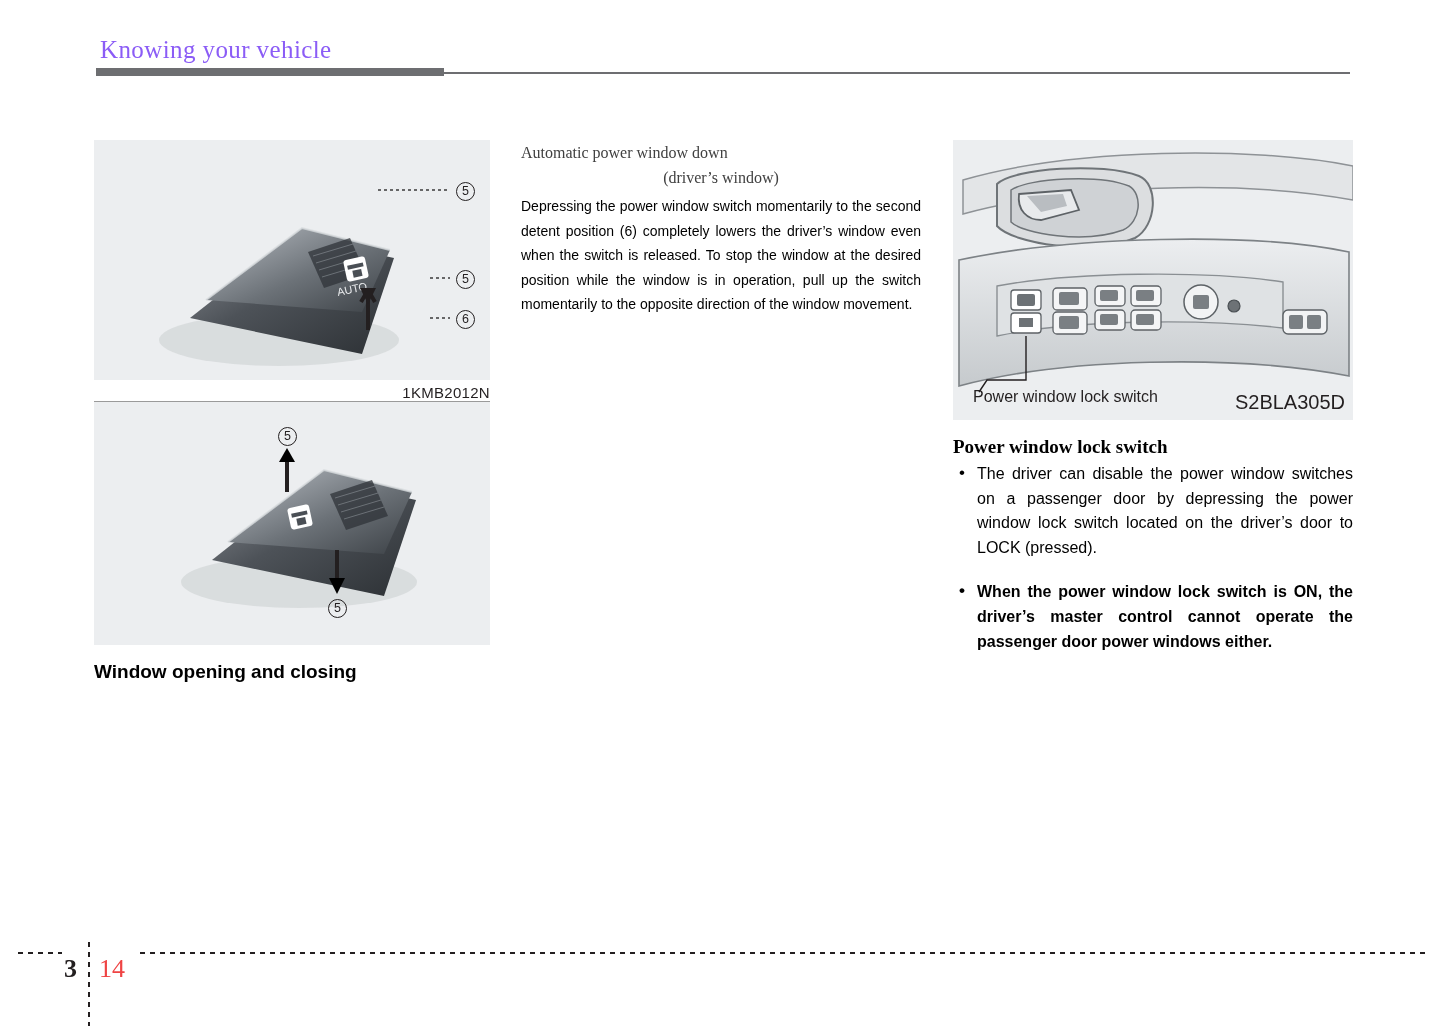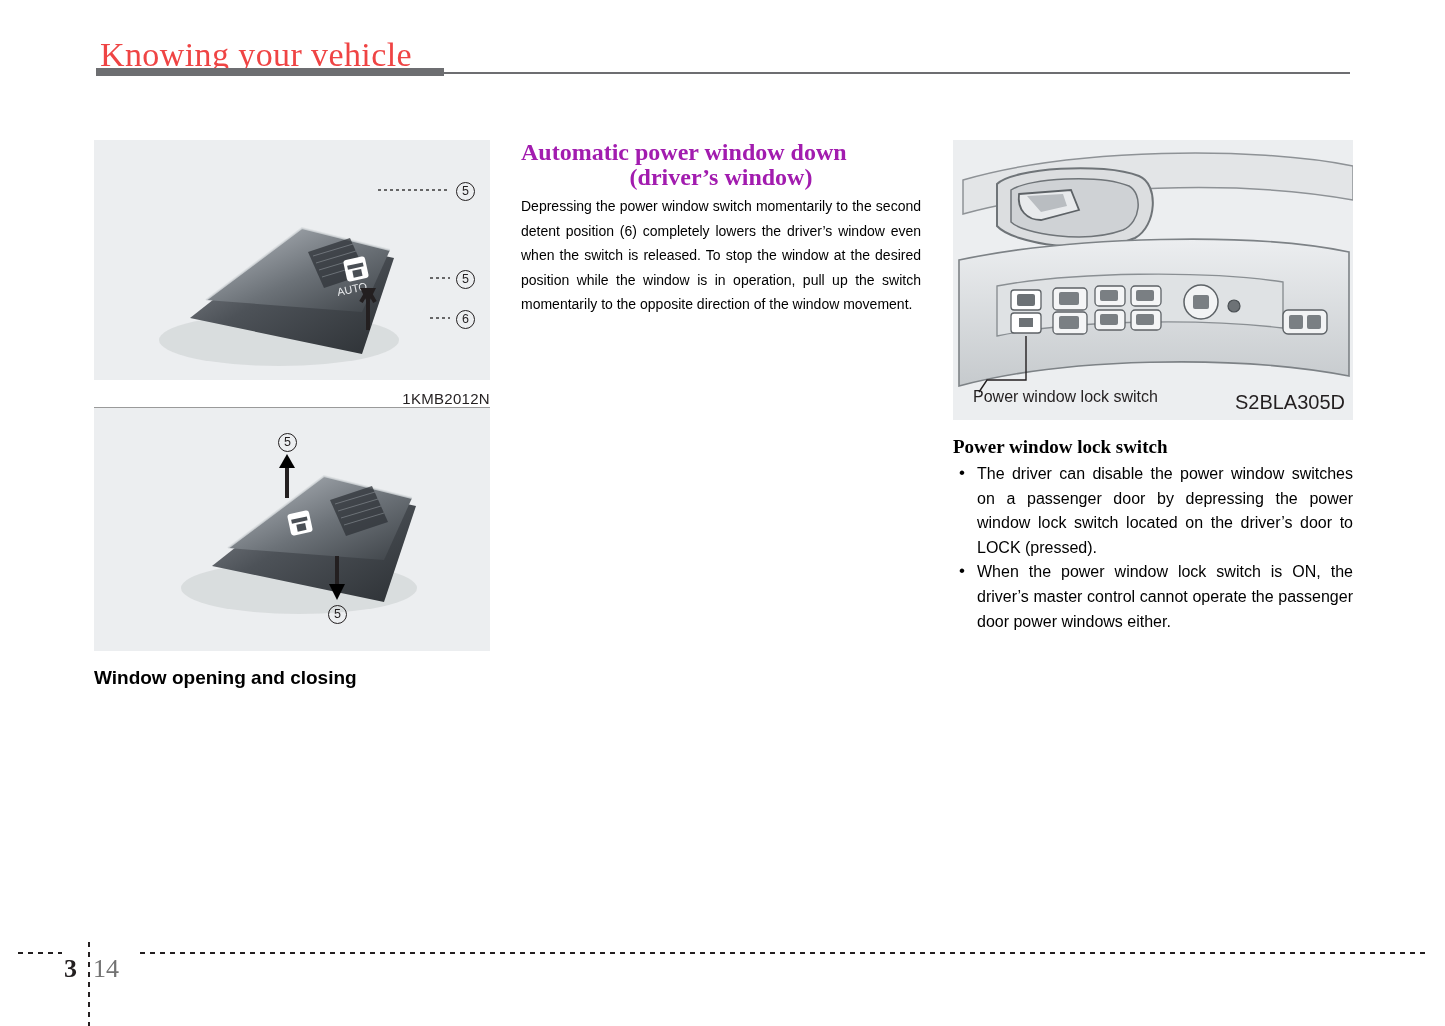--- a/index.html
+++ b/index.html
@@ -15,22 +15,22 @@
     font-family: "Liberation Sans", sans-serif;
     overflow: hidden;
   }
 
   
   .header-title {
     position: absolute;
     left: 100px;
     top: 36px;
     font-family: "Liberation Serif", serif;
-    font-size: 34px;
-    color: #ef4444;
+    font-size: 25px;
+    color: #8b5cf6;
     letter-spacing: 0.4px;
   }
   .header-rule-thick {
     position: absolute;
     left: 96px;
     top: 68px;
     width: 348px;
     height: 8px;
     background: #6d6e71;
   }
@@ -66,38 +66,38 @@
     width: 396px;
     height: 1px;
     background: #9a9a9a;
   }
 
   .fig-code {
     font-family: "Liberation Sans", sans-serif;
     font-size: 15px;
     color: #231f20;
     text-align: right;
-    padding-top: 10px;
+    padding-top: 4px;
     letter-spacing: 0.3px;
   }
   .fig-code-inset {
     position: absolute;
     right: 8px;
     bottom: 6px;
     font-size: 20px;
     color: #231f20;
     margin-top: 36px;
   }
 
   
   .h-bold-serif {
     font-family: "Liberation Serif", serif;
-    font-weight: bold;
-    font-size: 24px;
-    color: #a21caf;
+    font-weight: normal;
+    font-size: 16px;
+    color: #404040;
     line-height: 25px;
   }
   .h-italic {
     font-family: "Liberation Sans", sans-serif;
     font-weight: bold;
     font-size: 19px;
     color: #000;
     margin-bottom: 2px;
   }
   .body-text {
@@ -123,21 +123,22 @@
     margin-bottom: 0;
   }
   .bullet-list li::before {
     content: "\2022";
     position: absolute;
     left: 6px;
     top: -1px;
     font-size: 17px;
   }
   .bullet-list li.bold {
-    font-weight: normal;
+    font-weight: bold;
+    margin-top: 20px;
   }
 
   
   .footer-dots-left {
     position: absolute;
     left: 18px;
     top: 952px;
     width: 44px;
     height: 2px;
     background-image: repeating-linear-gradient(to right, #231f20 0 5px, transparent 5px 10px);
@@ -162,25 +163,25 @@
     position: absolute;
     left: 64px;
     top: 954px;
     font-family: "Liberation Serif", serif;
     font-size: 26px;
     font-weight: bold;
     color: #231f20;
   }
   .footer-pageno {
     position: absolute;
-    left: 93px;
+    left: 99px;
     top: 954px;
     font-family: "Liberation Serif", serif;
     font-size: 26px;
-    color: #737373;
+    color: #ef4444;
   }
 
   
   .sw-label {
     position: absolute;
     font-family: "Liberation Sans", sans-serif;
     font-size: 15px;
     color: #231f20;
   }
   .circnum {

